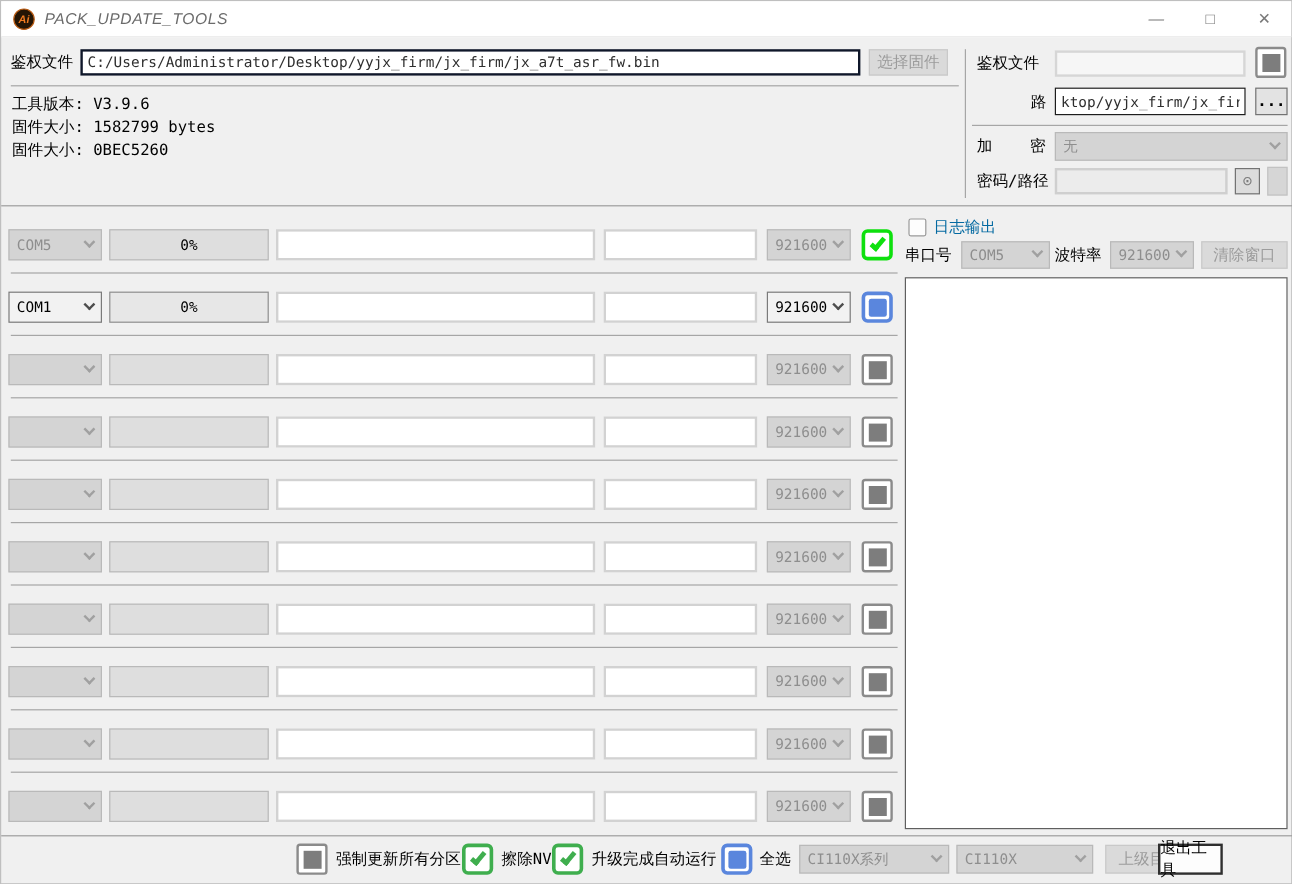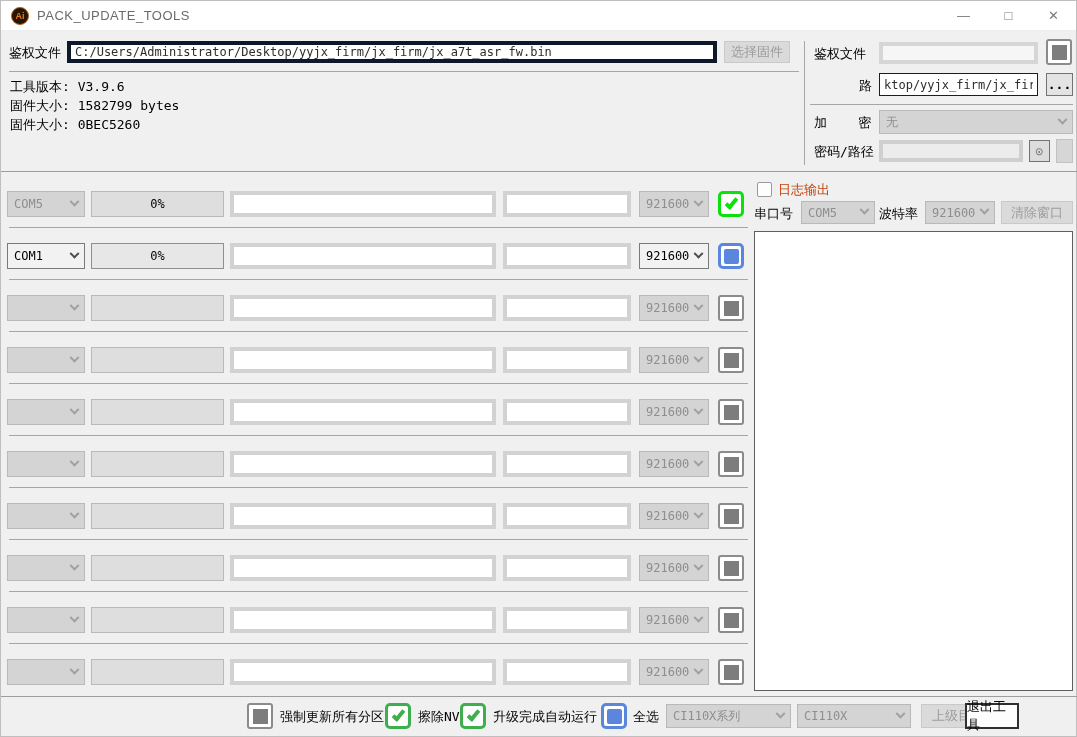--- a/index.html
+++ b/index.html
@@ -4,32 +4,32 @@
 <style>
   * { margin:0; padding:0; box-sizing:border-box; }
   html,body { width:1077px; height:737px; background:#f0f0f0; }
   body { font-family:"DejaVu Sans Mono","DejaVu Sans",monospace; font-size:12px; color:#000; overflow:hidden; }
 
   .window { position:relative; width:1077px; height:737px; background:#f0f0f0; border:1px solid #bfbfbf; }
 
   
   .titlebar { position:absolute; top:0; left:0; right:0; height:30px; background:#ffffff;
               display:flex; align-items:center; border-bottom:1px solid #ededed;
-              font-family:"Liberation Sans","DejaVu Sans",sans-serif; }
+              font-family:"Liberation Sans","DejaVu Sans",sans-serif;font-style:italic; }
   .app-icon { width:18px; height:18px; border-radius:50%; background:#241505; border:1px solid #b85a12;
               color:var(--orange); font-size:9px; font-weight:bold; display:flex; align-items:center;
               justify-content:center; margin:0 8px 0 10px; font-family:"Liberation Sans",sans-serif; }
   .title-text { color:#6b6b6b; font-size:13px; letter-spacing:.5px; }
   .win-controls { margin-left:auto; display:flex; height:100%; }
   .win-btn { width:45px; height:100%; display:flex; align-items:center; justify-content:center;
              color:#7a7a7a; font-size:13px; cursor:default; }
 
   
   .lbl { position:absolute; font-size:13px; color:#000; white-space:pre; line-height:16px; }
-  .txt-input { position:absolute; background:#fff; border:4px solid #0f172a; height:22px;
+  .txt-input { position:absolute; background:#fff; border:2px solid #0f172a; height:22px;
                font:12px "DejaVu Sans Mono",monospace; color:#2e2e2e; padding:0 4px; outline:none; }
   .txt-input.disabled { background:#f6f6f6; border-color:#d6d6d6; }
   .txt-input.dim { background:#ececec; border-color:#cfcfcf; }
   .txt-input.focused { background:#fff; border:1px solid #1d1d1d; }
 
   .sel { background:#f2f2f2; border:1px solid #8a8a8a; display:flex; align-items:center;
          padding:0 6px; color:#000; position:absolute; height:24px; }
   .sel .sel-text { flex:1; overflow:hidden; white-space:nowrap; }
   .chev { width:7px; height:7px; border-right:2px solid #4d4d4d; border-bottom:2px solid #4d4d4d;
           transform:rotate(45deg) translate(-2px,-2px); flex:none; }
@@ -80,21 +80,21 @@
   .port-row .txt-input { border-color:#d2d2d2; }
   .port-row.disabled .sel { background:#d4d4d4; border-color:#b9b9b9; color:#8e8e8e; }
   .port-row.disabled .sel .chev { border-color:#a0a0a0; }
   .port-row.disabled .progress { background:#dedede; border-color:#b9b9b9; }
   .port-row.enabled .sel { background:#f2f2f2; border-color:#7a7a7a; color:#000; }
   .port-row.enabled .progress { background:#e7e7e7; border-color:#8f8f8f; }
 
   
   .log-area { position:absolute; left:753px; top:230px; width:319px; height:460px; background:#fff;
               border:1px solid #5f5f5f; font:12px "DejaVu Sans Mono",monospace; padding:3px; overflow:auto; }
-  .muted { color:#c2410c; }
+  .muted { color:#0369a1; }
 </style>
 </head>
 <body>
 
 <div class="window">
 
   <div class="titlebar">
     <div class="app-icon">Ai</div>
     <div class="title-text">PACK_UPDATE_TOOLS</div>
     <div class="win-controls">

